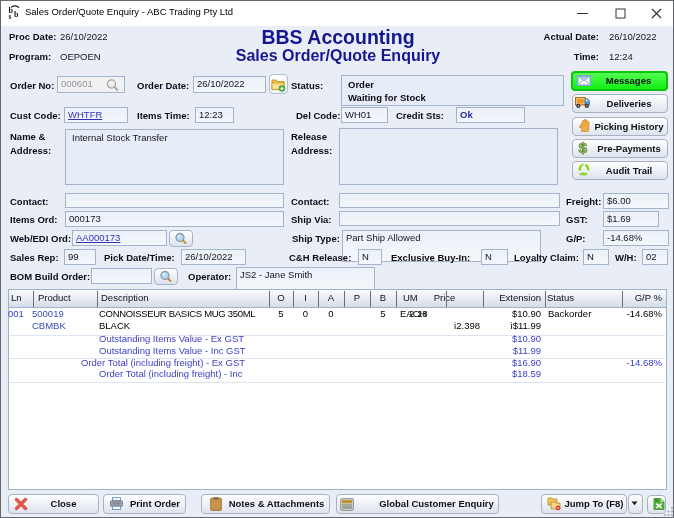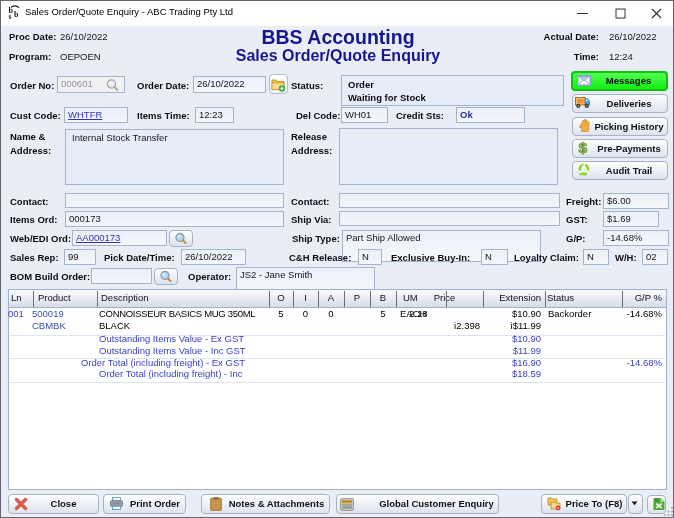--- a/index.html
+++ b/index.html
@@ -252,21 +252,21 @@
       <rect x="3.8" y="0.4" width="4.4" height="1.8" rx="0.6" fill="#8c6b3c" stroke="#6e522c" stroke-width="0.5"></rect>
     </svg>
 <div class="btn" style="left:335px;top:493px;width:163px;height:20px;line-height:18px;padding-left:38px">Global Customer Enquiry</div>
 <svg class="abs" style="left:339px;top:497px" width="14" height="13" viewBox="0 0 14 13">
       <rect x="0.6" y="0.6" width="12.8" height="11.8" rx="1.4" fill="#d8d8d4" stroke="#8b8b87" stroke-width="0.9"></rect>
       <rect x="2.2" y="2.2" width="9.6" height="2.8" fill="#e2b24c" stroke="#a87e22" stroke-width="0.6"></rect>
       <path d="M3.4 3.6 h1.6 M6.2 3.6 h1.6 M9 3.6 h1.6" stroke="#6e5312" stroke-width="0.8"></path>
       <rect x="2.2" y="6.4" width="9.6" height="4.4" fill="#b9b9b5" stroke="#90908c" stroke-width="0.6"></rect>
       <path d="M3.2 8 h7.6 M3.2 9.4 h7.6" stroke="#85857f" stroke-width="0.7"></path>
     </svg>
-<div class="btn" style="left:540px;top:493px;width:86px;height:20px;line-height:18px;padding-left:20px">Price To (F8)</div>
+<div class="btn" style="left:540px;top:493px;width:86px;height:20px;line-height:18px;padding-left:20px">Jump To (F8)</div>
 <svg class="abs" style="left:546px;top:495px" width="14" height="15" viewBox="0 0 14 15">
       <path d="M1 2 h4 l1 1 h4 v6 H1 z" fill="#f0c75a" stroke="#a8821e" stroke-width="0.7"></path>
       <path d="M4 6 h4 l1 1 h4 v6 H4 z" fill="#f6d887" stroke="#a8821e" stroke-width="0.7"></path>
       <circle cx="11" cy="12" r="2.4" fill="#e23b2e"></circle>
       <rect x="9.8" y="11.6" width="2.4" height="0.9" fill="#fff"></rect>
     </svg>
 <div class="btn" style="left:627px;top:493px;width:15px;height:20px"></div>
 <svg class="abs" style="left:630px;top:500px" width="7" height="5" viewBox="0 0 7 5">
       <path d="M0.5 0.5 L3.5 4.2 L6.5 0.5 z" fill="#1a1a1a"></path>
     </svg>

